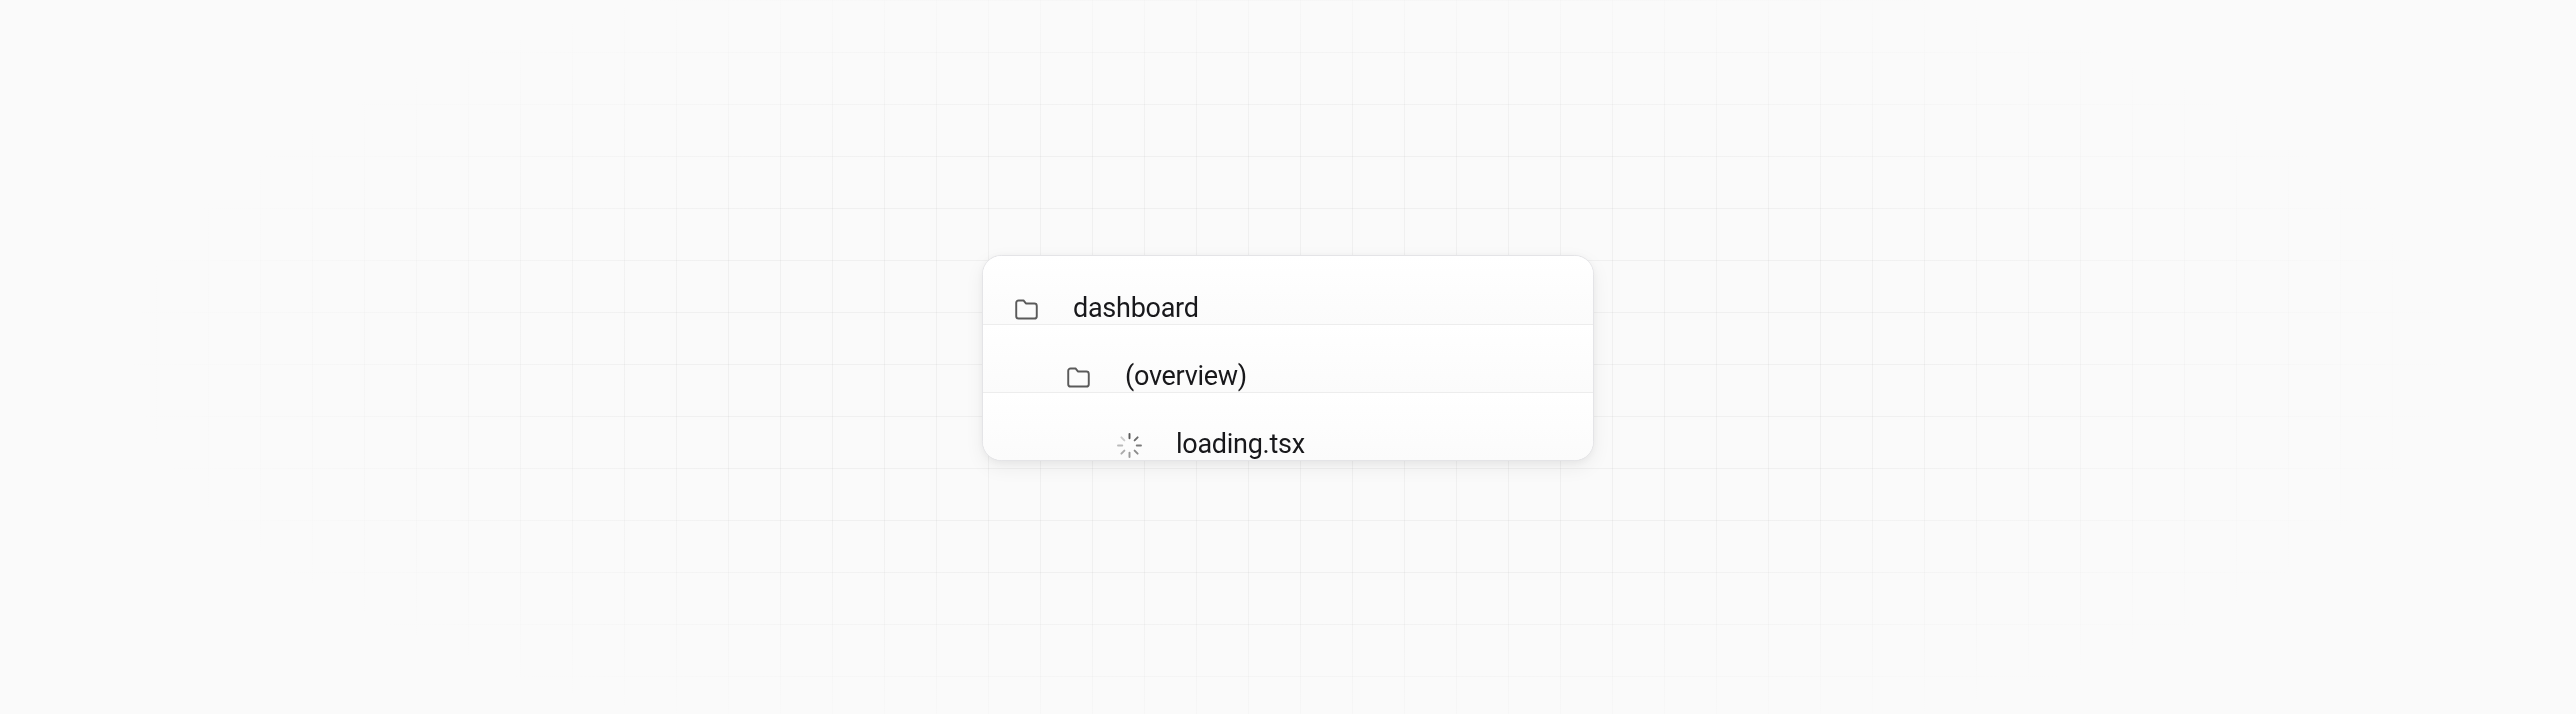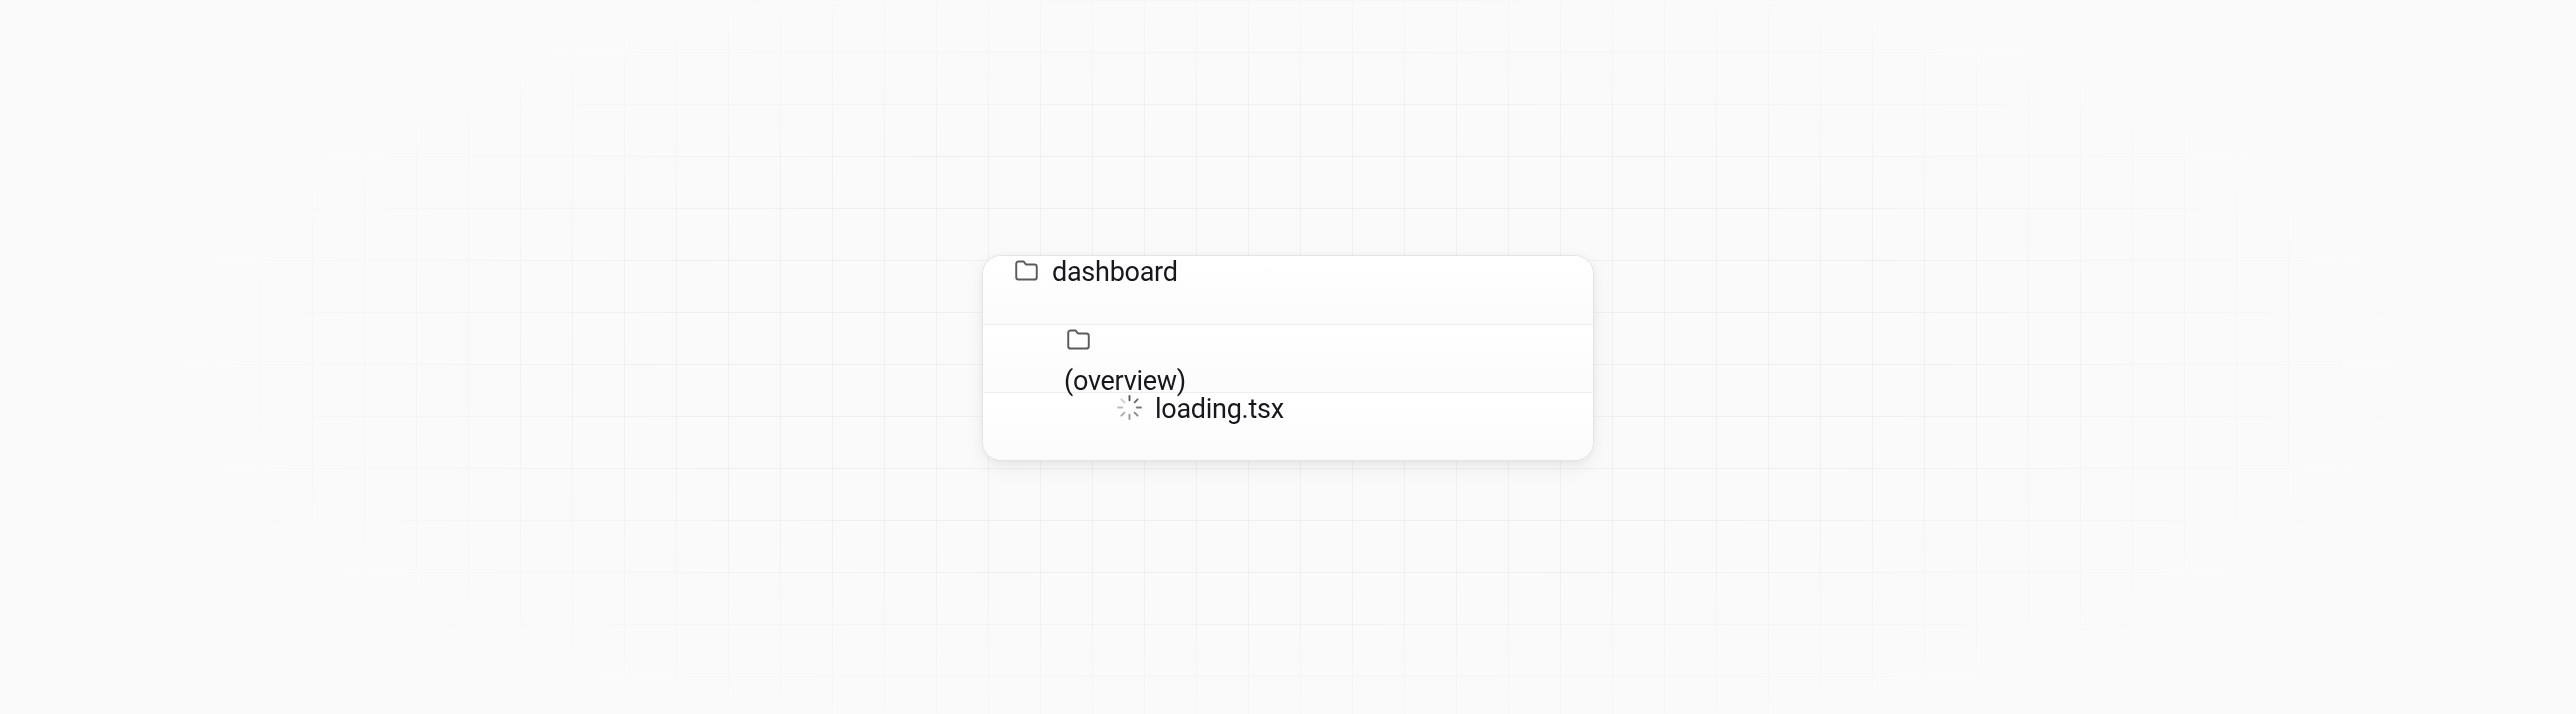--- a/index.html
+++ b/index.html
@@ -46,33 +46,33 @@
       width: 612px;
       background: #fff;
       border: 0.8px solid #e4e4e7;
       border-radius: 19.3px;
       box-shadow: 0 1.6px 6.4px rgba(0,0,0,0.04), 0 6.4px 19.3px rgba(0,0,0,0.06);
       overflow: hidden;
     }
 
     .row {
       display: flex;
-      align-items: flex-start;
+      align-items: flex-end;
       height: 68px;
       padding: 0 29px;
-      gap: 11px;
+      gap: 32px;
       background: linear-gradient(to bottom, #ffffff, #fbfbfb);
     }
 
     .row + .row {
       border-top: 0.8px solid #ededed;
     }
 
     .row.level-0 { padding-left: 29px; }
-    .row.level-1 { padding-left: 81px; flex-direction: column; }
+    .row.level-1 { padding-left: 81px; }
     .row.level-2 { padding-left: 132px; }
 
     .icon {
       width: 29px;
       height: 29px;
       flex-shrink: 0;
       display: flex;
       align-items: center;
       justify-content: center;
       color: #5a5a5a;

